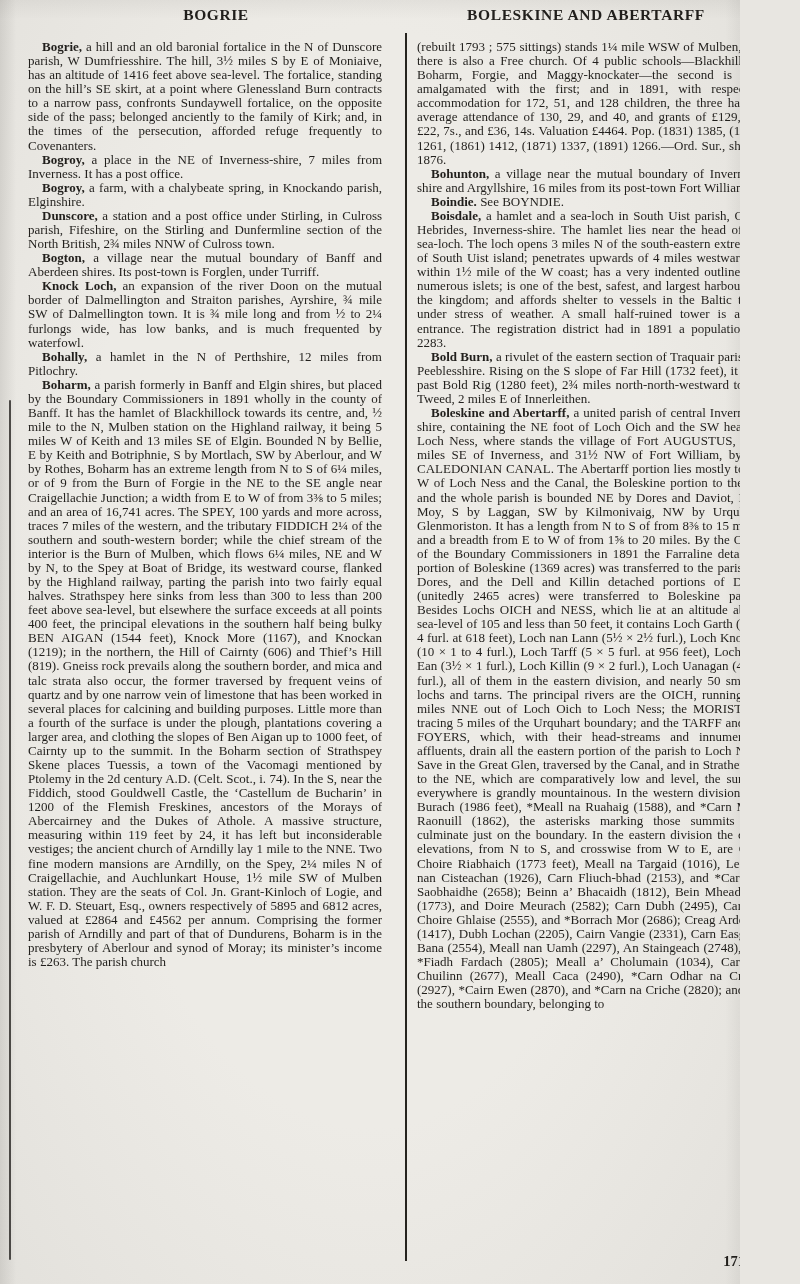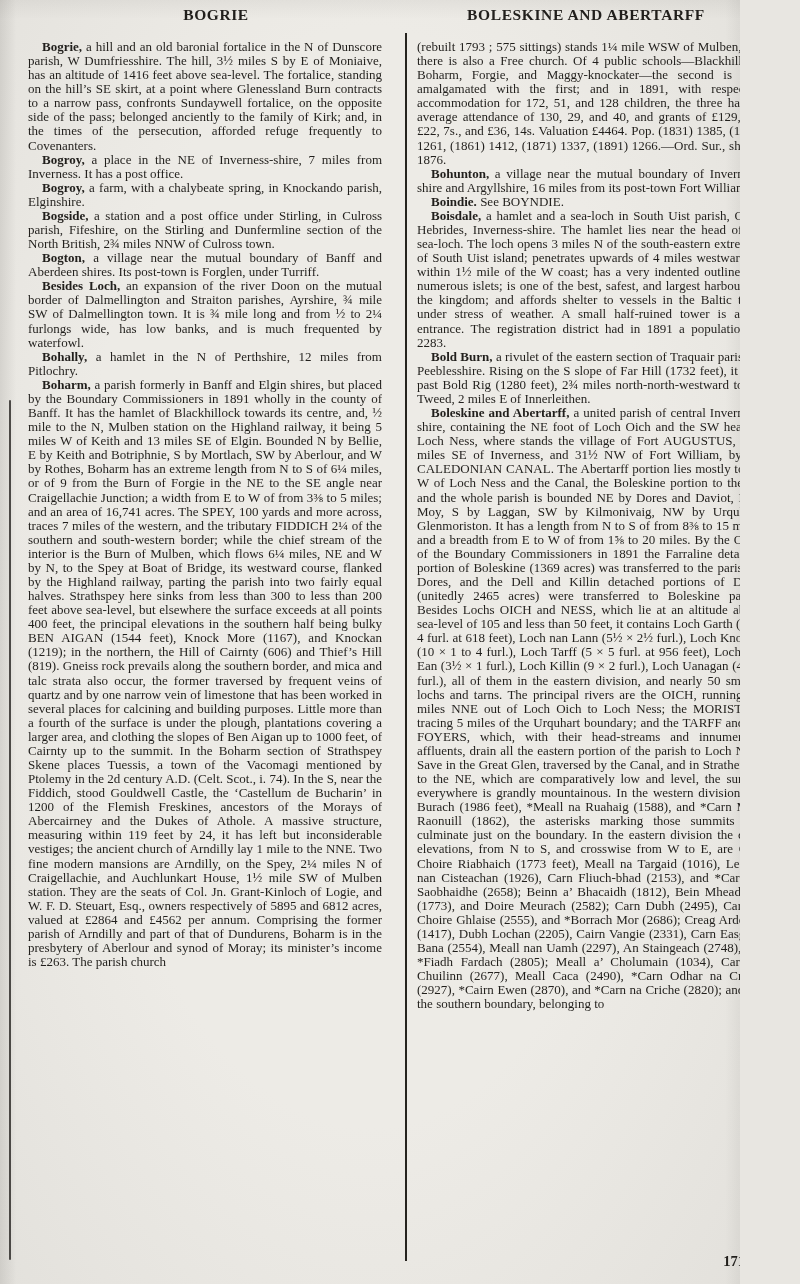--- a/index.html
+++ b/index.html
@@ -57,23 +57,23 @@
 <div class="page">
   <div class="running-head left">BOGRIE</div>
   <div class="running-head right">BOLESKINE AND ABERTARFF</div>
 
   <div class="divider"></div>
 
   <div class="column left">
       <p class="entry"><span class="lead">Bogrie,</span> a hill and an old baronial fortalice in the N of Dunscore parish, W Dumfriesshire.  The hill, 3½ miles S by E of Moniaive, has an altitude of 1416 feet above sea-level.  The fortalice, standing on the hill’s SE skirt, at a point where Glenessland Burn contracts to a narrow pass, confronts Sundaywell fortalice, on the opposite side of the pass; belonged anciently to the family of Kirk; and, in the times of the persecution, afforded refuge frequently to Covenanters.</p>
       <p class="entry"><span class="lead">Bogroy,</span> a place in the NE of Inverness-shire, 7 miles from Inverness.  It has a post office.</p>
       <p class="entry"><span class="lead">Bogroy,</span> a farm, with a chalybeate spring, in Knockando parish, Elginshire.</p>
-      <p class="entry"><span class="lead">Bogside,</span> a station and a post office under Stirling, in Culross parish, Fifeshire, on the Stirling and Dunfermline section of the North British, 2¾ miles NNW of Culross town.</p>
+      <p class="entry"><span class="lead">Dunscore,</span> a station and a post office under Stirling, in Culross parish, Fifeshire, on the Stirling and Dunfermline section of the North British, 2¾ miles NNW of Culross town.</p>
       <p class="entry"><span class="lead">Bogton,</span> a village near the mutual boundary of Banff and Aberdeen shires.  Its post-town is Forglen, under Turriff.</p>
-      <p class="entry"><span class="lead">Besides Loch,</span> an expansion of the river Doon on the mutual border of Dalmellington and Straiton parishes, Ayrshire, ¾ mile SW of Dalmellington town.  It is ¾ mile long and from ½ to 2¼ furlongs wide, has low banks, and is much frequented by waterfowl.</p>
+      <p class="entry"><span class="lead">Knock Loch,</span> an expansion of the river Doon on the mutual border of Dalmellington and Straiton parishes, Ayrshire, ¾ mile SW of Dalmellington town.  It is ¾ mile long and from ½ to 2¼ furlongs wide, has low banks, and is much frequented by waterfowl.</p>
       <p class="entry"><span class="lead">Bohally,</span> a hamlet in the N of Perthshire, 12 miles from Pitlochry.</p>
       <p class="entry"><span class="lead">Boharm,</span> a parish formerly in Banff and Elgin shires, but placed by the Boundary Commissioners in 1891 wholly in the county of Banff.  It has the hamlet of Blackhillock towards its centre, and, ½ mile to the N, Mulben station on the Highland railway, it being 5 miles W of Keith and 13 miles SE of Elgin.  Bounded N by Bellie, E by Keith and Botriphnie, S by Mortlach, SW by Aberlour, and W by Rothes, Boharm has an extreme length from N to S of 6¼ miles, or of 9 from the Burn of Forgie in the NE to the SE angle near Craigellachie Junction; a width from E to W of from 3⅜ to 5 miles; and an area of 16,741 acres.  The SPEY, 100 yards and more across, traces 7 miles of the western, and the tributary FIDDICH 2¼ of the southern and south-western border; while the chief stream of the interior is the Burn of Mulben, which flows 6¼ miles, NE and W by N, to the Spey at Boat of Bridge, its westward course, flanked by the Highland railway, parting the parish into two fairly equal halves.  Strathspey here sinks from less than 300 to less than 200 feet above sea-level, but elsewhere the surface exceeds at all points 400 feet, the principal elevations in the southern half being bulky BEN AIGAN (1544 feet), Knock More (1167), and Knockan (1219); in the northern, the Hill of Cairnty (606) and Thief’s Hill (819).  Gneiss rock prevails along the southern border, and mica and talc strata also occur, the former traversed by frequent veins of quartz and by one narrow vein of limestone that has been worked in several places for calcining and building purposes.  Little more than a fourth of the surface is under the plough, plantations covering a larger area, and clothing the slopes of Ben Aigan up to 1000 feet, of Cairnty up to the summit.  In the Boharm section of Strathspey Skene places Tuessis, a town of the Vacomagi mentioned by Ptolemy in the 2d century A.D. (Celt. Scot., i. 74).  In the S, near the Fiddich, stood Gouldwell Castle, the ‘Castellum de Bucharin’ in 1200 of the Flemish Freskines, ancestors of the Morays of Abercairney and the Dukes of Athole.  A massive structure, measuring within 119 feet by 24, it has left but inconsiderable vestiges; the ancient church of Arndilly lay 1 mile to the NNE.  Two fine modern mansions are Arndilly, on the Spey, 2¼ miles N of Craigellachie, and Auchlunkart House, 1½ mile SW of Mulben station.  They are the seats of Col. Jn. Grant-Kinloch of Logie, and W. F. D. Steuart, Esq., owners respectively of 5895 and 6812 acres, valued at £2864 and £4562 per annum.  Comprising the former parish of Arndilly and part of that of Dundurens, Boharm is in the presbytery of Aberlour and synod of Moray; its minister’s income is £263.  The parish church</p>
     </div>
 
   <div class="column right">
       <p class="entry no-indent">(rebuilt 1793 ; 575 sittings) stands 1¼ mile WSW of Mulben, and there is also a Free church.  Of 4 public schools—Blackhillock, Boharm, Forgie, and Maggy-knockater—the second is now amalgamated with the first; and in 1891, with respective accommodation for 172, 51, and 128 children, the three had an average attendance of 130, 29, and 40, and grants of £129, 2s., £22, 7s., and £36, 14s.  Valuation £4464.  Pop. (1831) 1385, (1841) 1261, (1861) 1412, (1871) 1337, (1891) 1266.—Ord. Sur., sh. 85, 1876.</p>
       <p class="entry"><span class="lead">Bohunton,</span> a village near the mutual boundary of Inverness-shire and Argyllshire, 16 miles from its post-town Fort William.</p>
       <p class="entry"><span class="lead">Boindie.</span>  See BOYNDIE.</p>
       <p class="entry"><span class="lead">Boisdale,</span> a hamlet and a sea-loch in South Uist parish, Outer Hebrides, Inverness-shire.  The hamlet lies near the head of the sea-loch.  The loch opens 3 miles N of the south-eastern extremity of South Uist island; penetrates upwards of 4 miles westward, to within 1½ mile of the W coast; has a very indented outline and numerous islets; is one of the best, safest, and largest harbours in the kingdom; and affords shelter to vessels in the Baltic trade under stress of weather.  A small half-ruined tower is at its entrance.  The registration district had in 1891 a population of 2283.</p>
       <p class="entry"><span class="lead">Bold Burn,</span> a rivulet of the eastern section of Traquair parish, E Peeblesshire.  Rising on the S slope of Far Hill (1732 feet), it runs past Bold Rig (1280 feet), 2¾ miles north-north-westward to the Tweed, 2 miles E of Innerleithen.</p>

